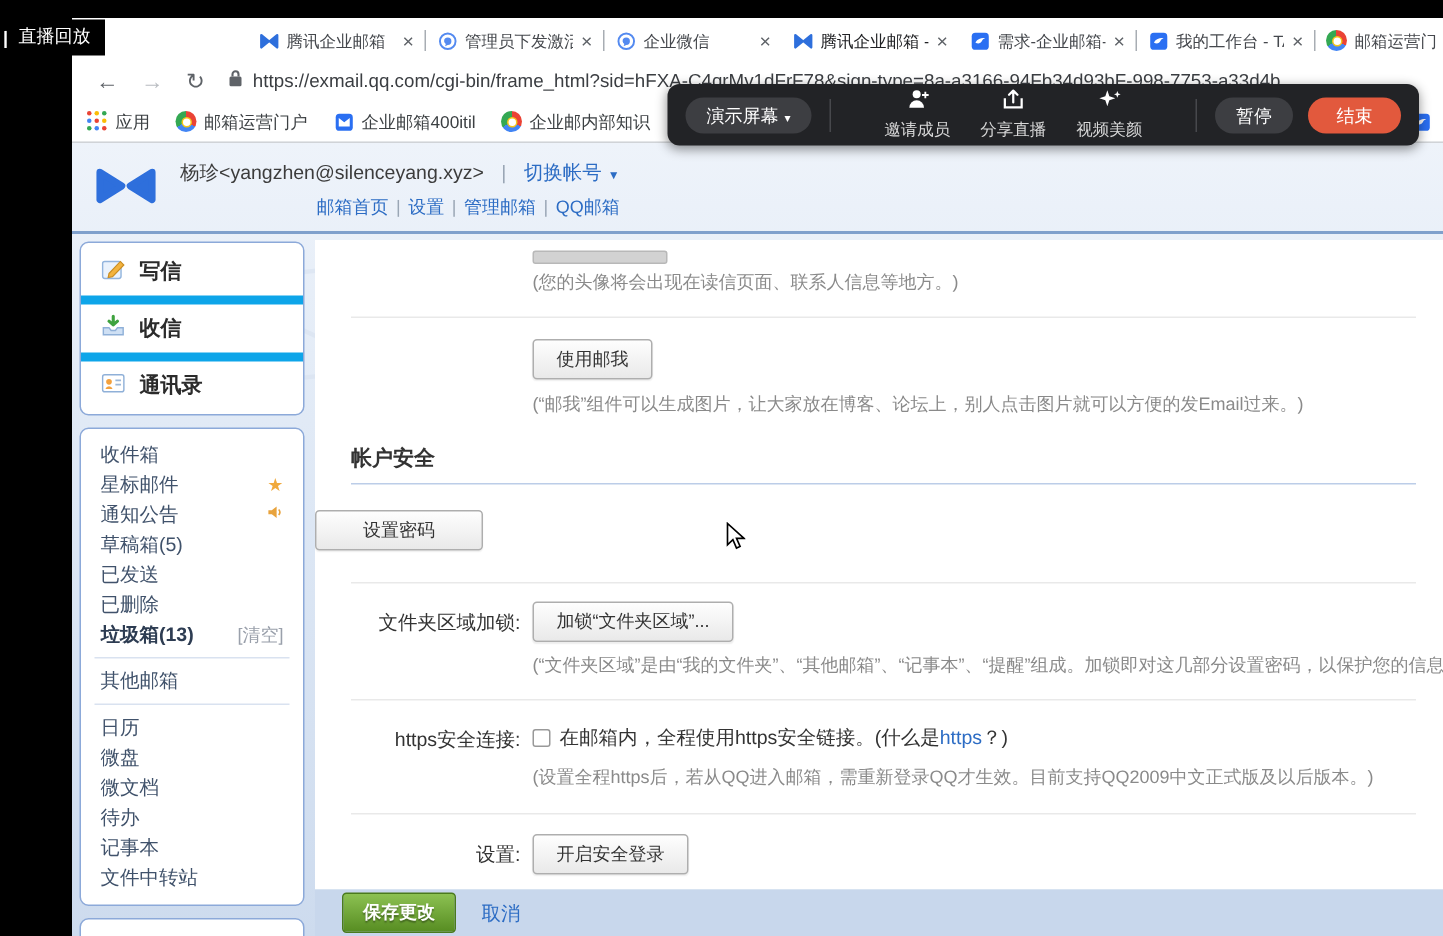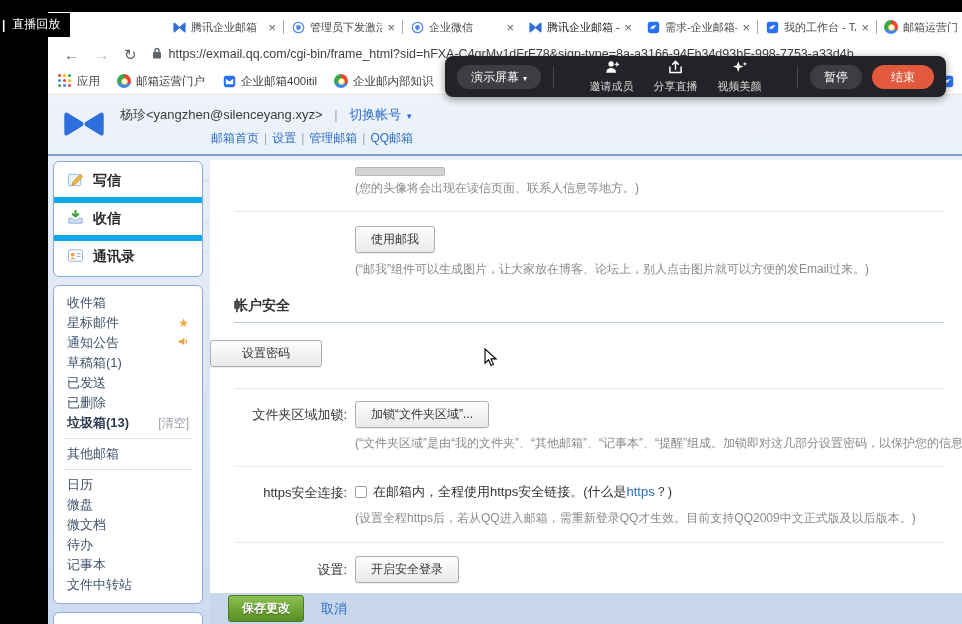--- a/index.html
+++ b/index.html
@@ -317,21 +317,21 @@
                 <span class="ficon star-ic">★</span>
               </div>
             <div class="folder">
                 <span class="fl">通知公告</span>
                 <span class="ficon"><svg width="11" height="11" viewBox="0 0 12 12">
                     <path d="M1 4.5 H3.5 L7 1.8 V10.2 L3.5 7.5 H1 Z" fill="#e8a33d"></path>
                     <path d="M8.5 4 a3 3 0 0 1 0 4" stroke="#e8a33d" fill="none" stroke-width="1.2"></path>
                   </svg></span>
               </div>
             <div class="folder">
-                <span class="fl">草稿箱(1)</span>
+                <span class="fl">草稿箱(5)</span>
               </div>
             <div class="folder">
                 <span class="fl">已发送</span>
               </div>
             <div class="folder">
                 <span class="fl">已删除</span>
               </div>
             <div class="folder bold">
                 <span class="fl">垃圾箱(13)</span>
                 <span class="faction">[清空]</span>

